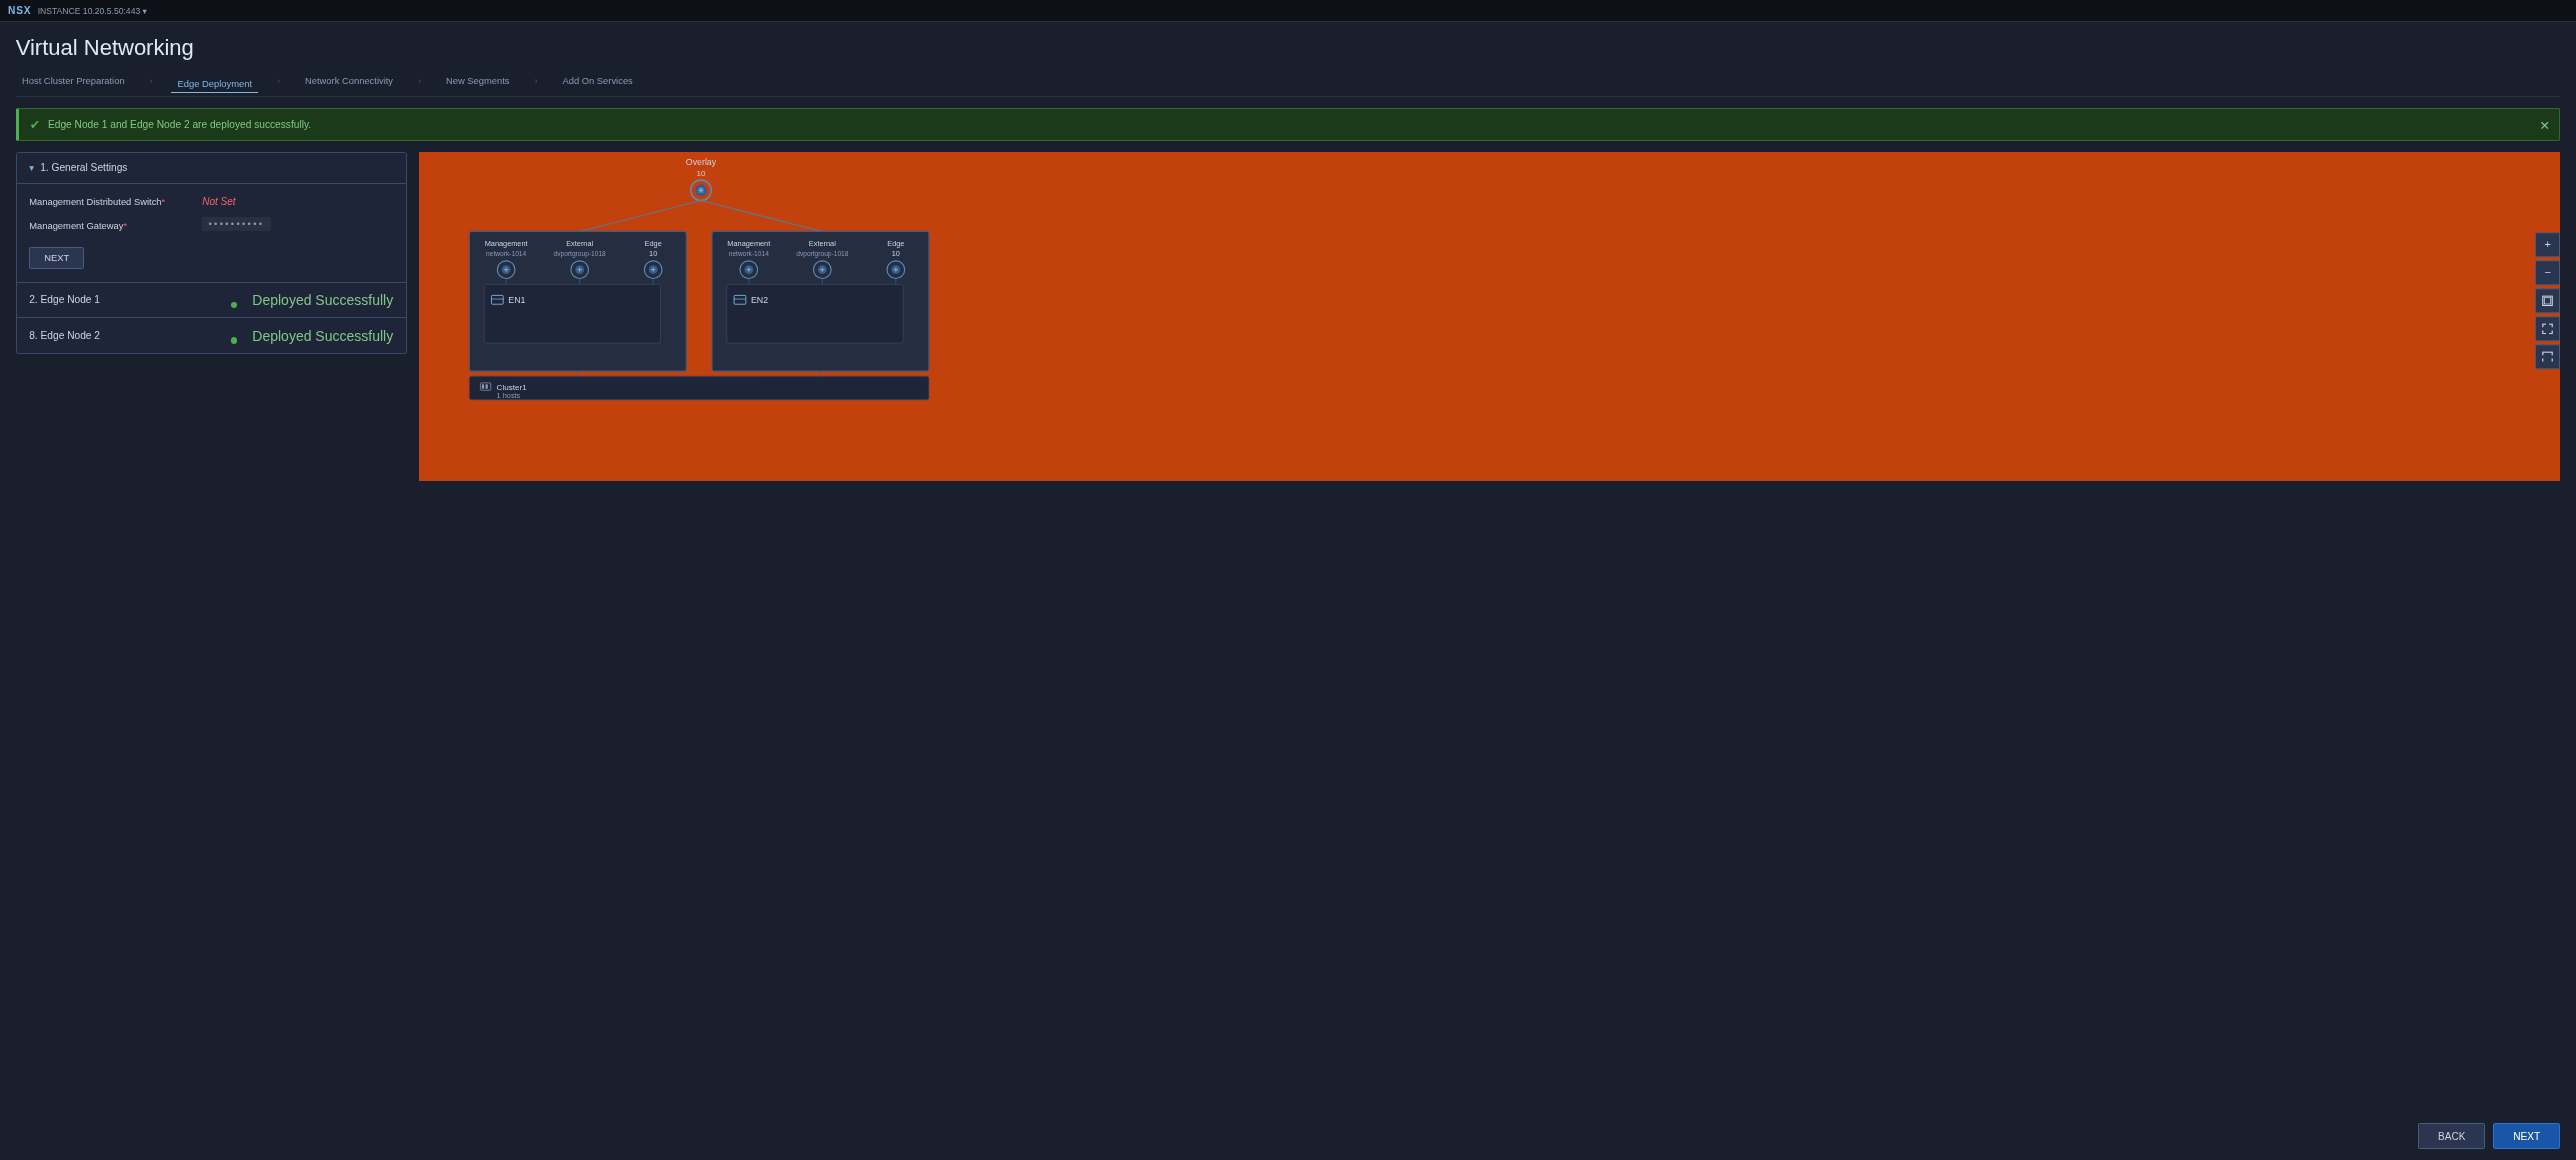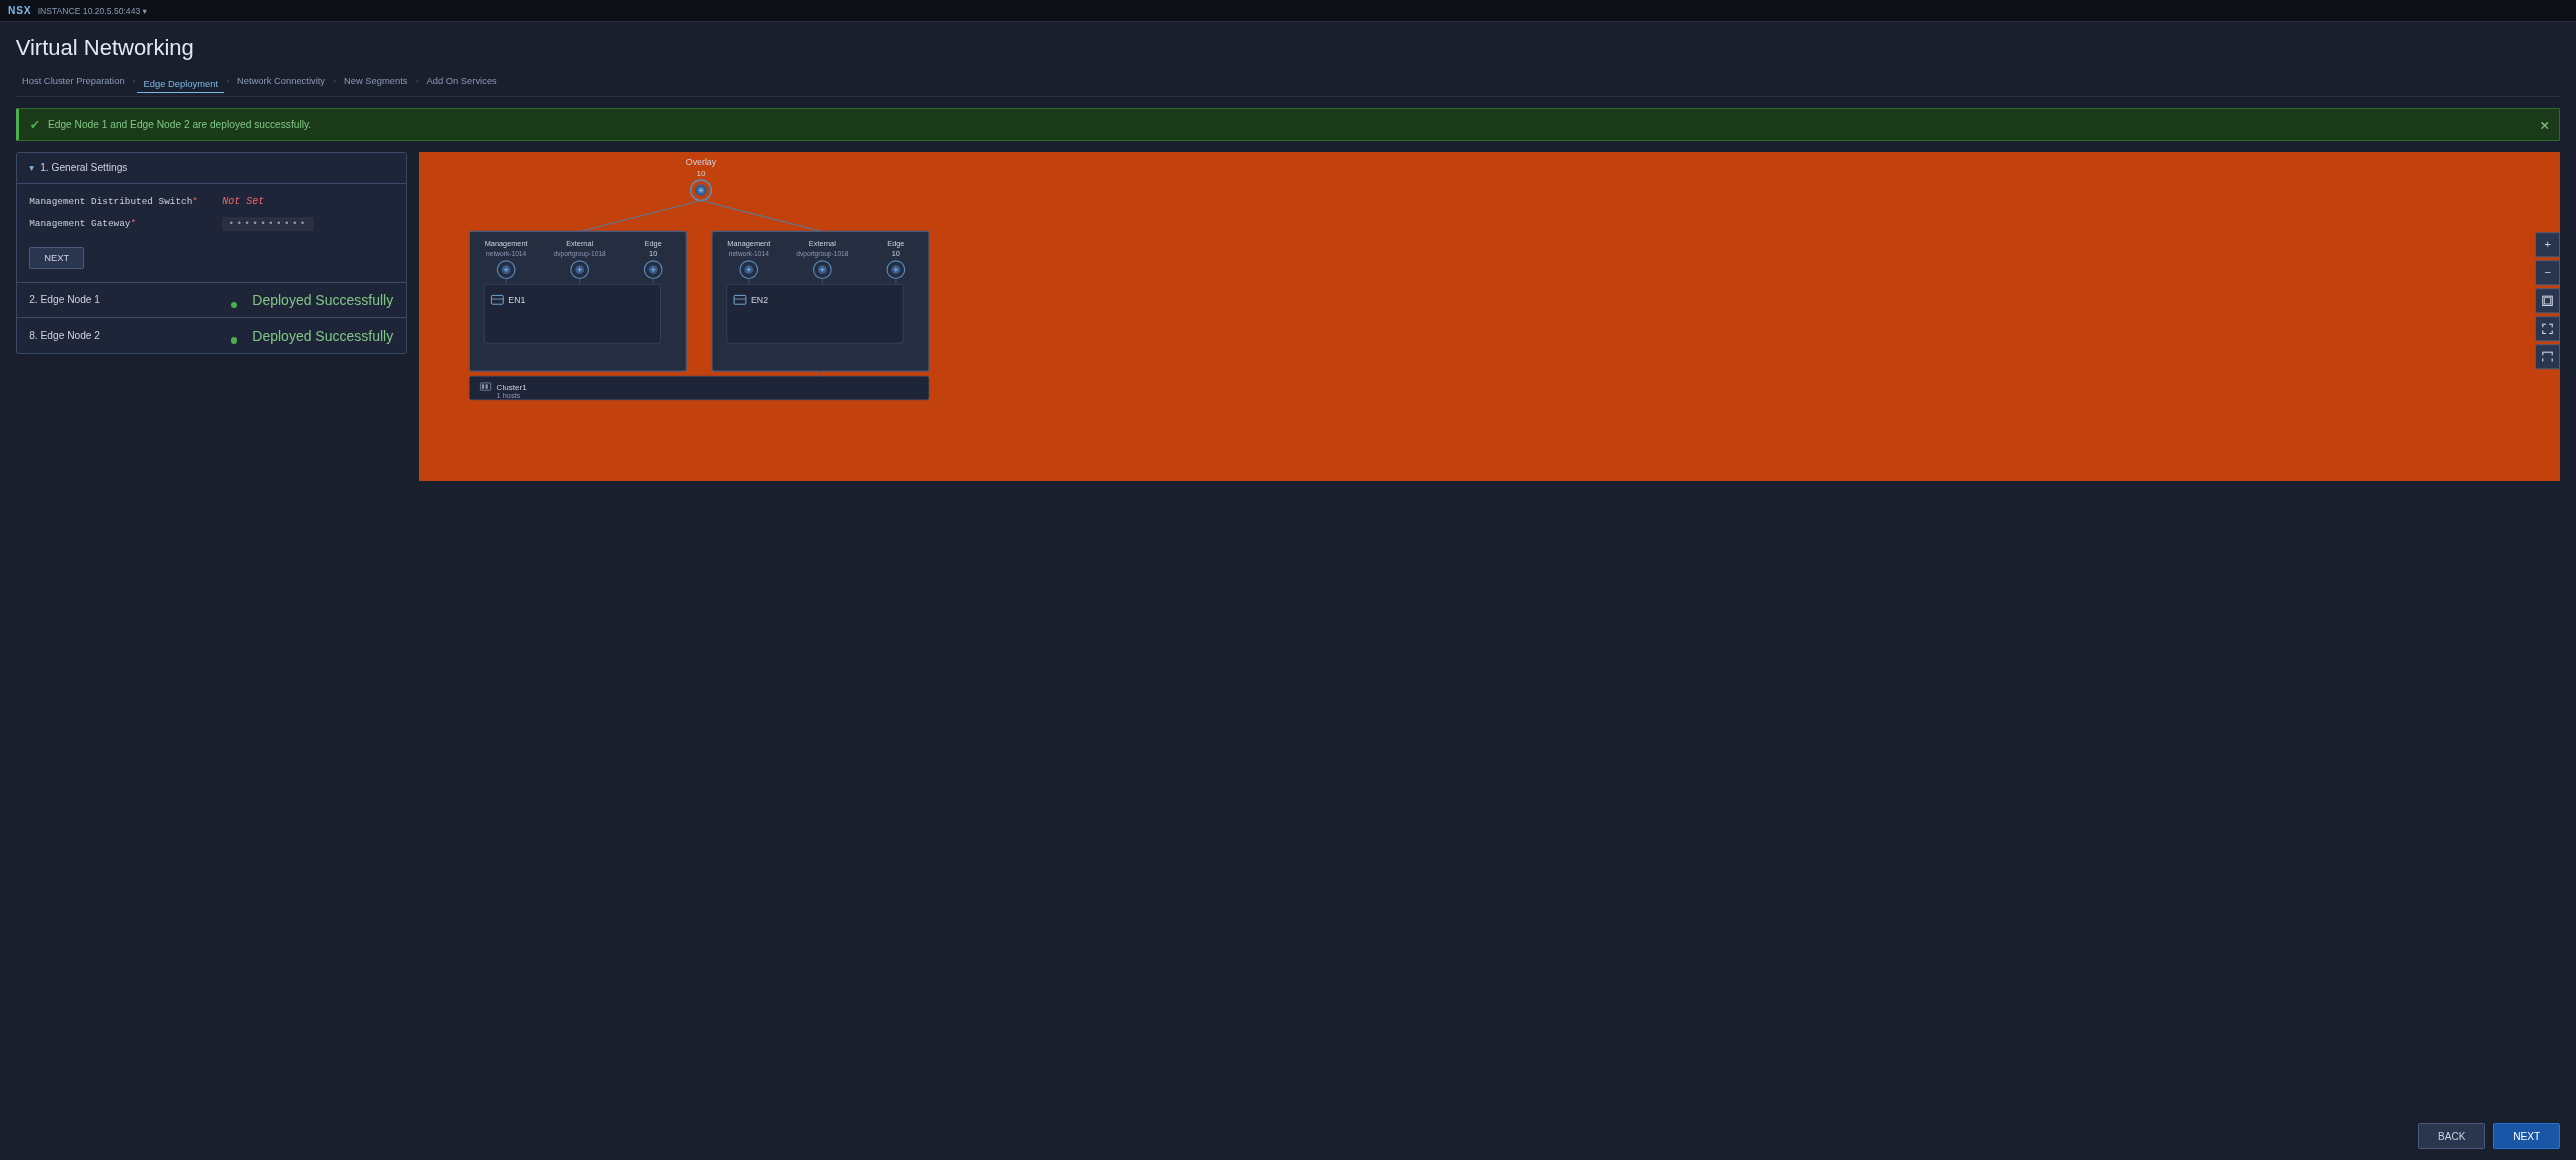--- a/index.html
+++ b/index.html
@@ -43,21 +43,21 @@
       font-size: 22px;
       font-weight: 300;
       color: #e0e8f5;
       margin-bottom: 11px;
     }
 
     
     .steps-nav {
       display: flex;
       align-items: center;
-      gap: 0;
+      gap: 17px;
       margin-bottom: 11px;
       font-size: 9.4px;
       border-bottom: 0.8px solid #2a3040;
       padding-bottom: 7.8px;
     }
     .step-item {
       display: flex;
       align-items: center;
       gap: 4.7px;
       color: #8a9ab5;
@@ -137,24 +137,23 @@
       color: #7db8e8;
       font-size: 9.4px;
     }
 
     .section-body {
       padding: 12.5px;
     }
 
     .form-row {
       display: flex;
-      align-items: center;
+      align-items: flex-end;
       margin-bottom: 9.4px;
-      gap: 21px;
-      font-family: Liberation Mono, monospace;
+      gap: 1px;
     }
     .form-label {
       width: 172px;
       color: #cdd3e0;
       font-size: 9.4px;
       flex-shrink: 0;
     }
     .form-label .required {
       color: #f56565;
     }

